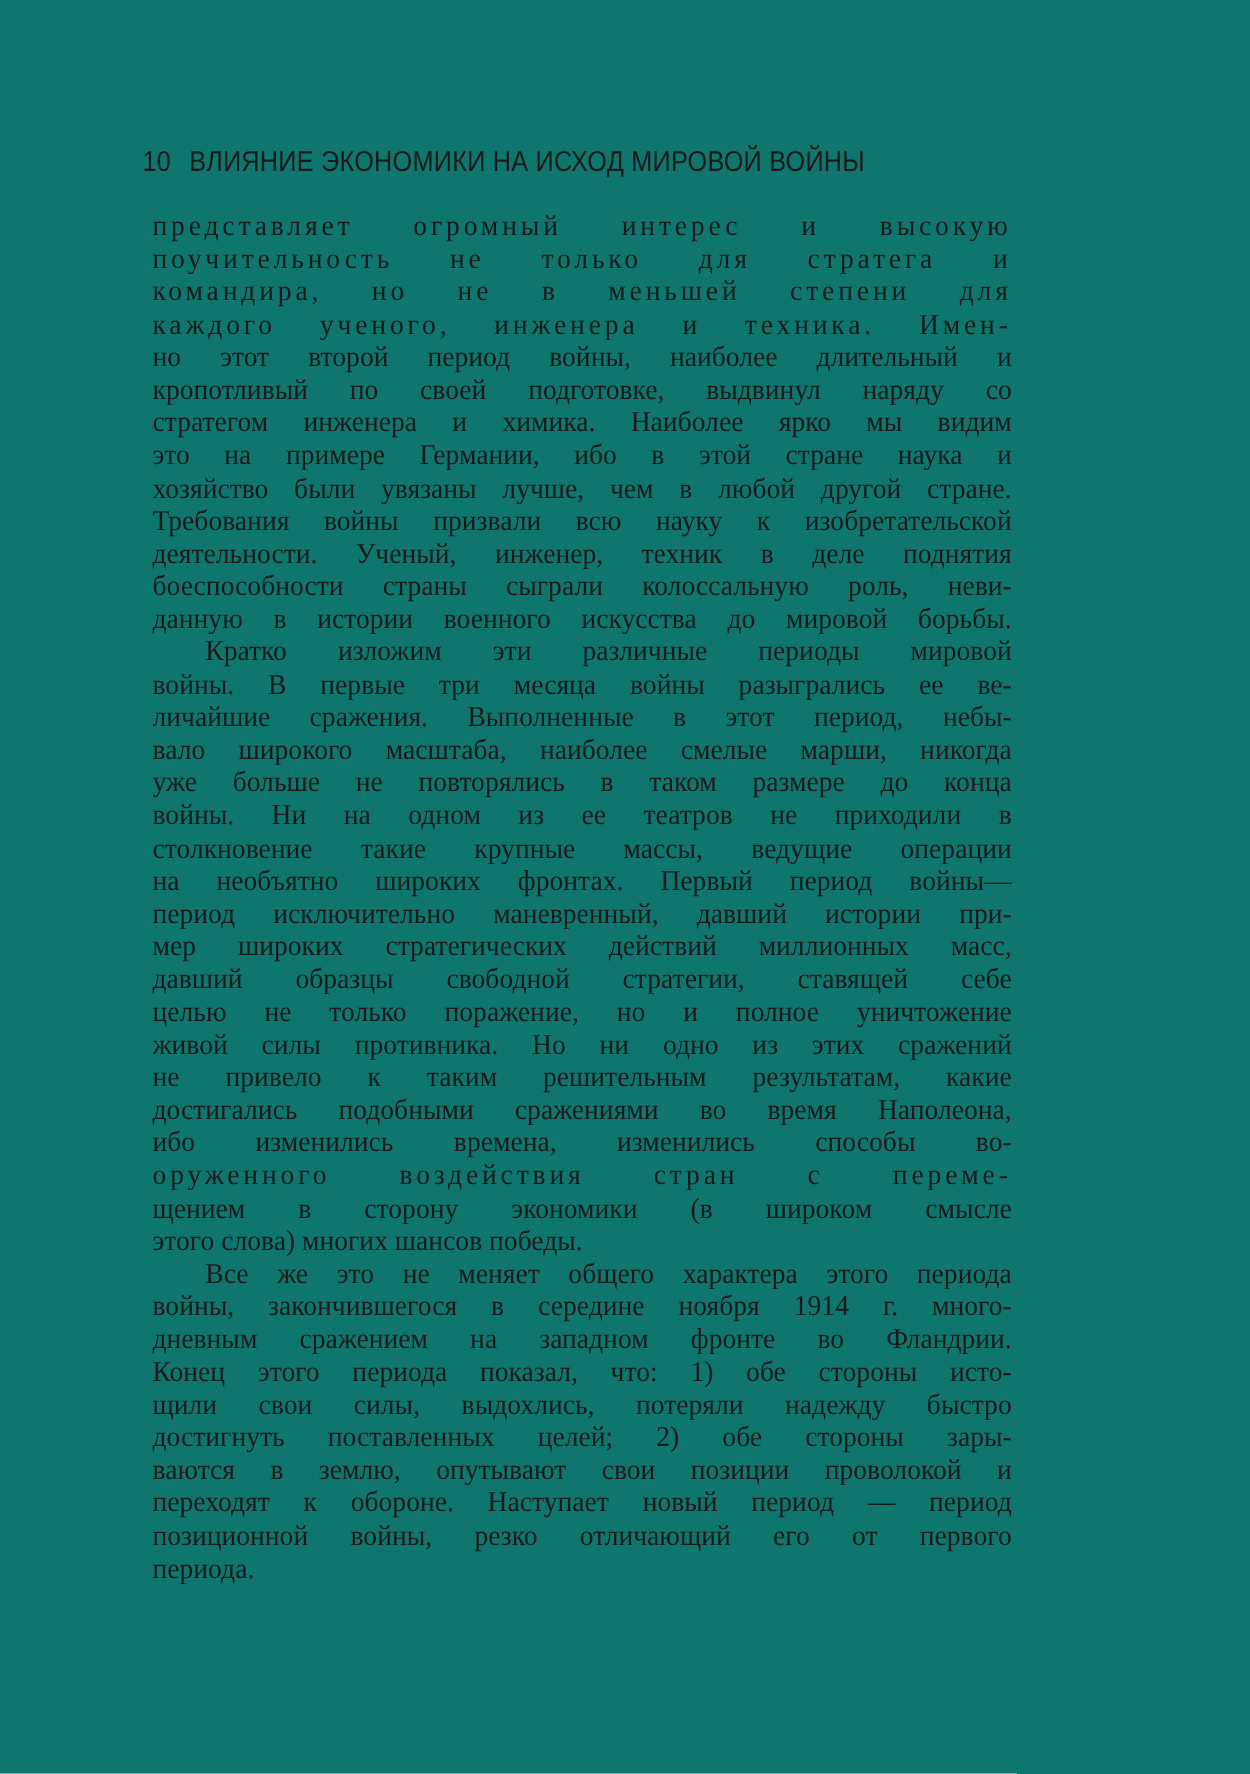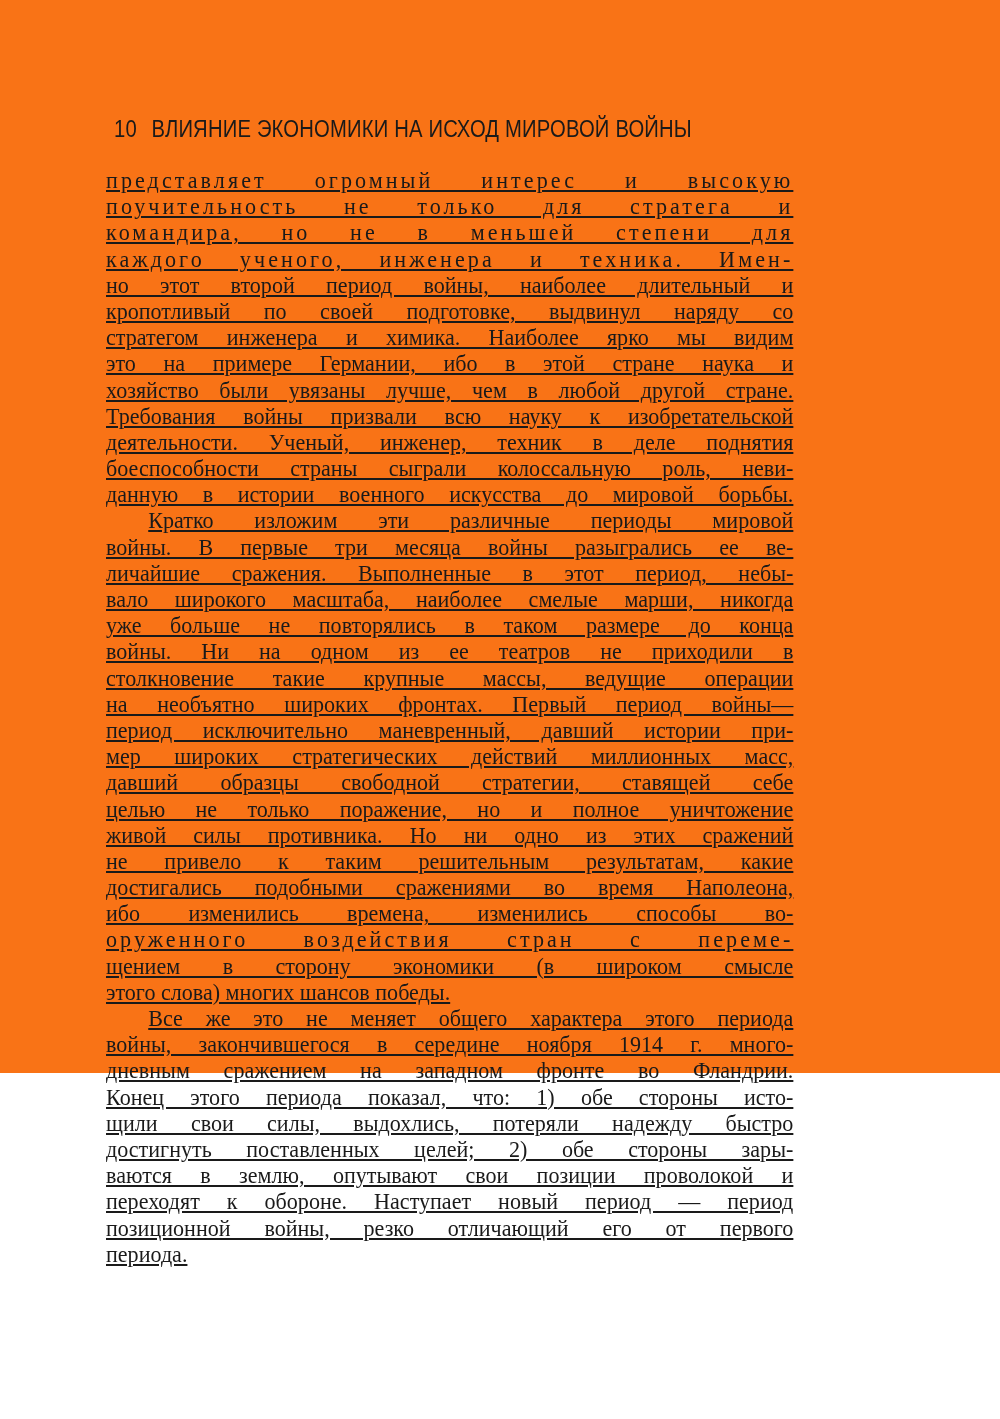--- a/index.html
+++ b/index.html
@@ -11,45 +11,44 @@
       width: 1000px;
       height: 1419px;
       position: relative;
       overflow: hidden;
       color: #1a1a1a;
       font-family: "Liberation Serif", "DejaVu Serif", serif;
     }
     .page {
       position: absolute;
       left: 0; top: 0;
-      width: 1000px; height: 1073px;
-      background: #f97316;
+      width: 1000px; height: 1419px;
+      background: #0f766e;
     }
     .running-head {
       position: absolute;
       left: 114px;
       top: 116px;
       width: 700px;
       font-family: "Liberation Sans", "DejaVu Sans", sans-serif;
       font-size: 23px;
       letter-spacing: 0.2px;
       white-space: nowrap;
       transform: scaleX(0.88);
       transform-origin: left top;
       color: #1a1a1a;
     }
     .running-head .page-num {
       margin-right: 10px;
     }
     .text-block {
       position: absolute;
-      left: 106px;
+      left: 122px;
       top: 168px;
       width: 688px;
-      text-decoration: underline;
     }
     .line {
       height: 26.2px;
       line-height: 26.2px;
       font-size: 23px;
       white-space: nowrap;
       text-align: justify;
       text-align-last: justify;
       font-family: "Liberation Serif", "DejaVu Serif", serif;
       transform: scaleX(0.96);

